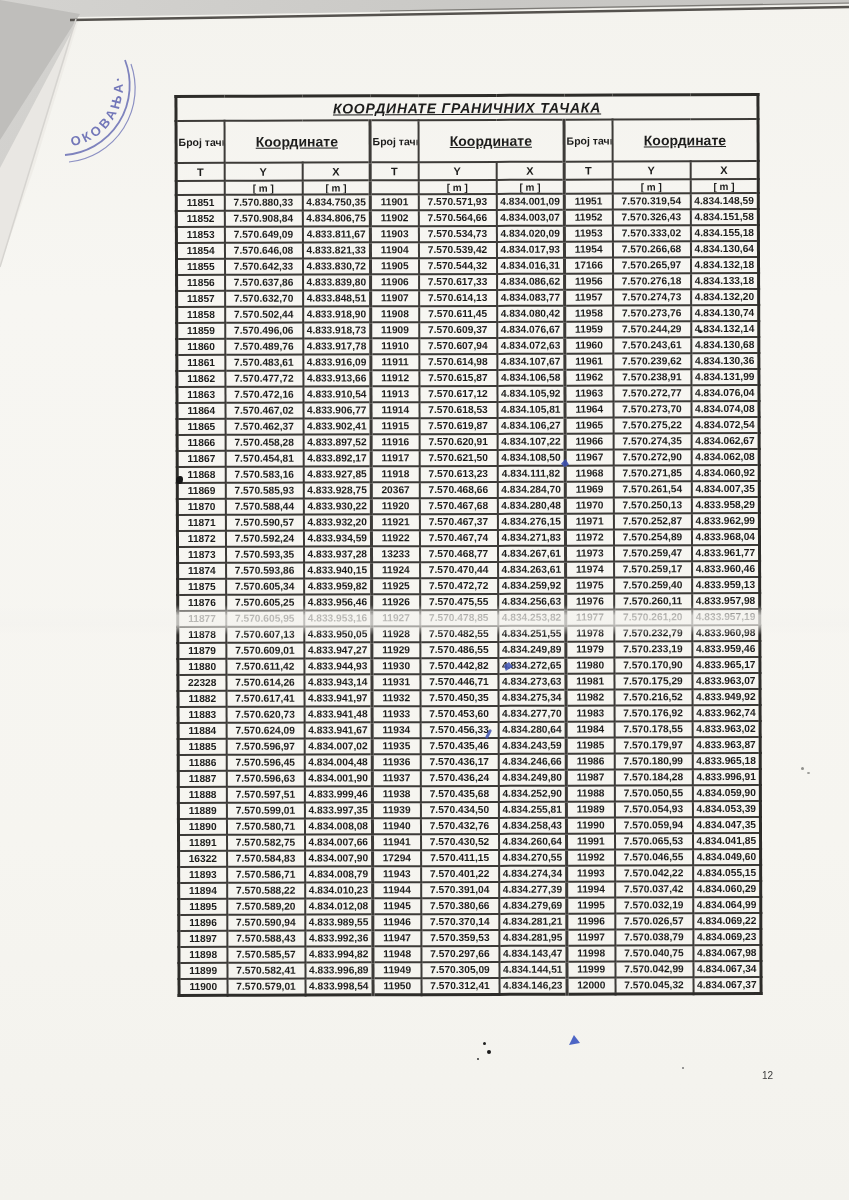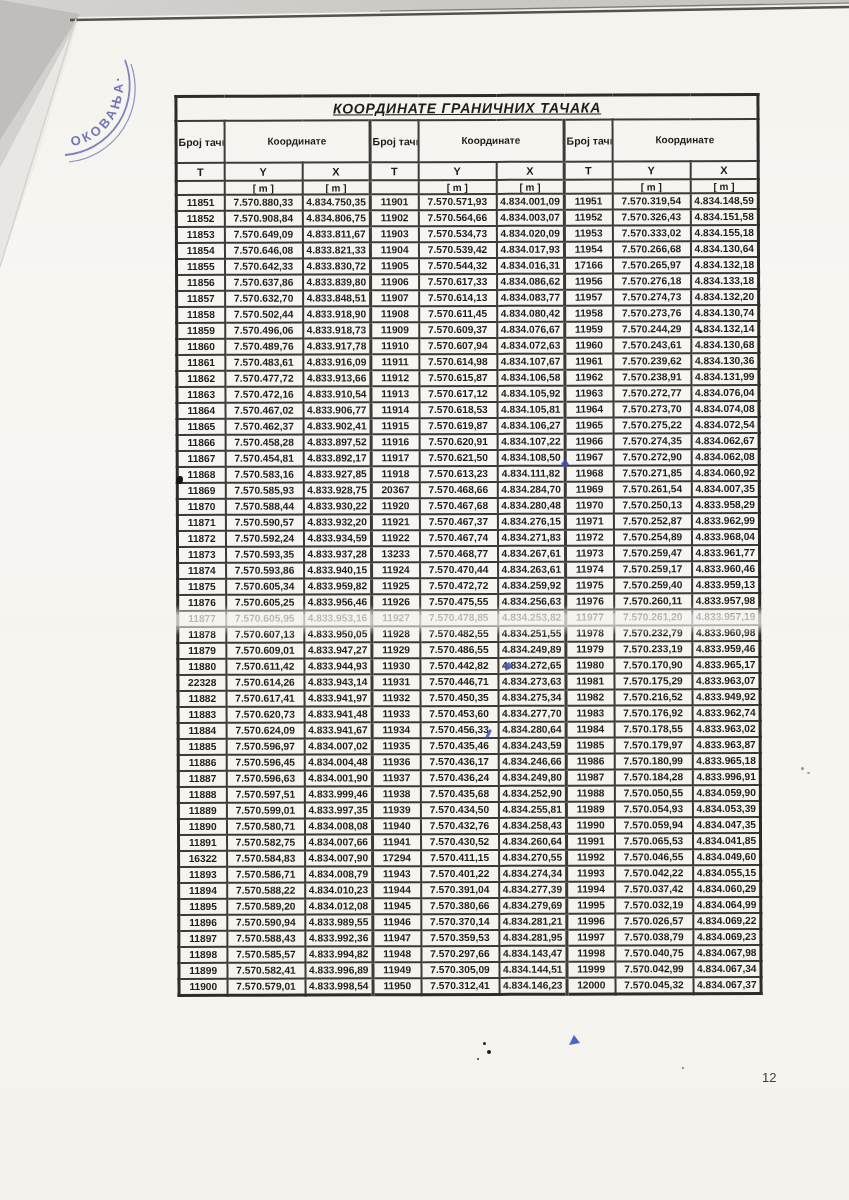--- a/index.html
+++ b/index.html
@@ -16,21 +16,21 @@
         background:#edebe6;opacity:.85;}
   .edges{position:absolute;left:0;top:0;pointer-events:none;}
 
   .table-wrap{position:absolute;left:176px;top:94px;transform:rotate(-0.2deg);}
   table.coord{border-collapse:collapse;table-layout:fixed;width:584px;border:3px solid #2d2c29;}
   table.coord td,table.coord th{border:2px solid #3d3b38;padding:0 1px;text-align:center;
         color:#1d1d1c;overflow:hidden;white-space:nowrap;font-weight:bold;}
   th.ttl{height:22px;font:bold italic 14px/20px "Liberation Sans",sans-serif;
         letter-spacing:.8px;text-decoration:underline;}
   .h1{height:40px;font-size:10.5px;line-height:12px;}
-  .h1c{font-size:10px;}
+  .h1c{font-size:14px;text-decoration:underline;}
   .h2{height:16px;font-size:11px;}
   .h3{height:12px;font-size:10px;}
   td.cell{height:14px;font-size:10.2px;line-height:14px;}
   .gsep{border-left-width:3px !important;}
 
   .smudge{position:absolute;left:0;top:605px;width:849px;height:30px;pointer-events:none;
         background:linear-gradient(180deg,rgba(245,244,240,0) 0%,rgba(245,244,240,.72) 35%,
         rgba(244,243,239,.72) 65%,rgba(245,244,240,0) 100%);}
 
   .mark{position:absolute;border-radius:50%;}
@@ -45,21 +45,21 @@
   .blue-b{left:487px;top:729px;width:3px;height:10px;background:#3f54b4;opacity:.85;
         transform:rotate(28deg);border-radius:2px;}
   .blue-c{left:504px;top:662px;width:9px;height:9px;background:#3f54b4;opacity:.85;
         clip-path:polygon(20% 100%,0 40%,55% 0,100% 55%,60% 75%);border-radius:0;}
   .blue-d{left:569px;top:1035px;width:11px;height:10px;background:#3b55c0;opacity:.9;
         clip-path:polygon(45% 0,0 100%,100% 80%);border-radius:0;}
   .gray-a{left:801px;top:767px;width:3px;height:3px;background:#8f8f8b;}
   .gray-b{left:807px;top:772px;width:3px;height:2px;background:#9a9a96;}
 
   .stamp{position:absolute;left:30px;top:40px;opacity:.9;}
-  .pagenum{position:absolute;left:762px;top:1070px;font-size:13px;color:#3c3c3c;}
+  .pagenum{position:absolute;left:762px;top:1070px;font-size:10px;color:#3c3c3c;}
 </style>
 </head>
 <body>
 
 <div class="page">
   <div class="corner-shade"></div>
   <div class="paper"></div>
   <div class="fold"></div>
 
   <svg class="edges" width="849" height="1200">

